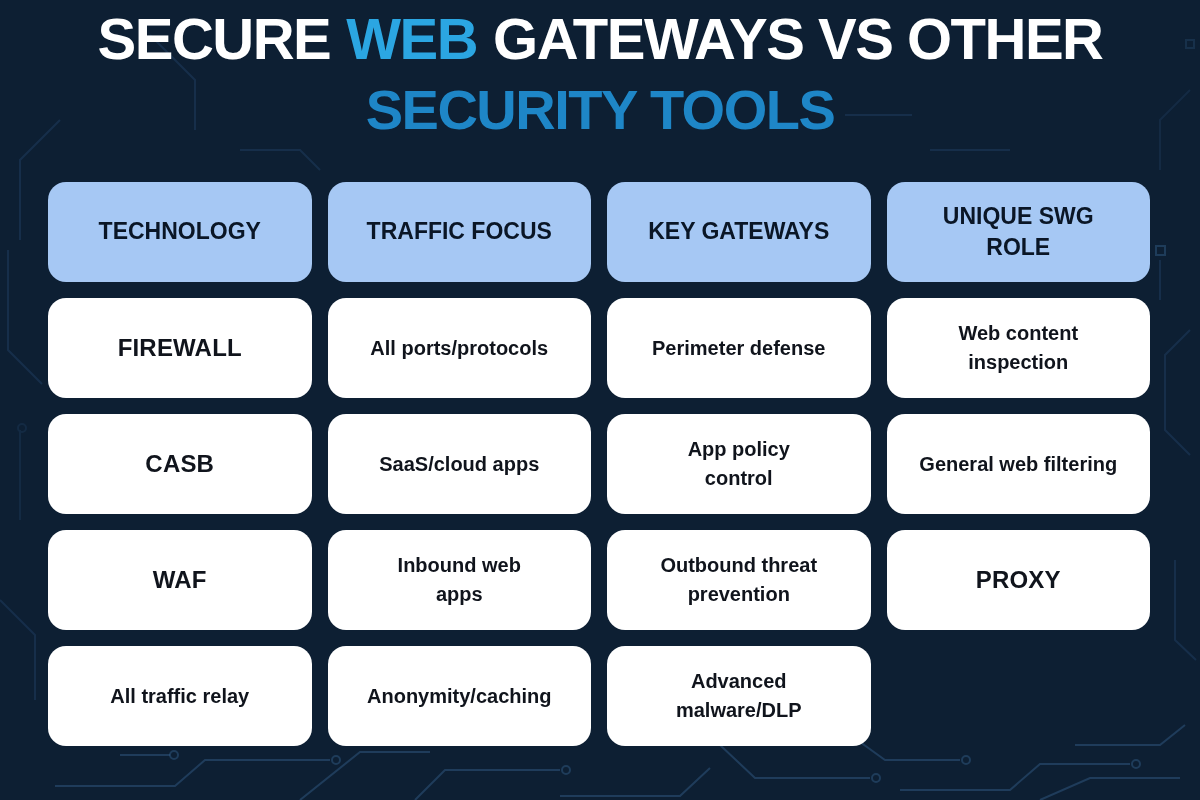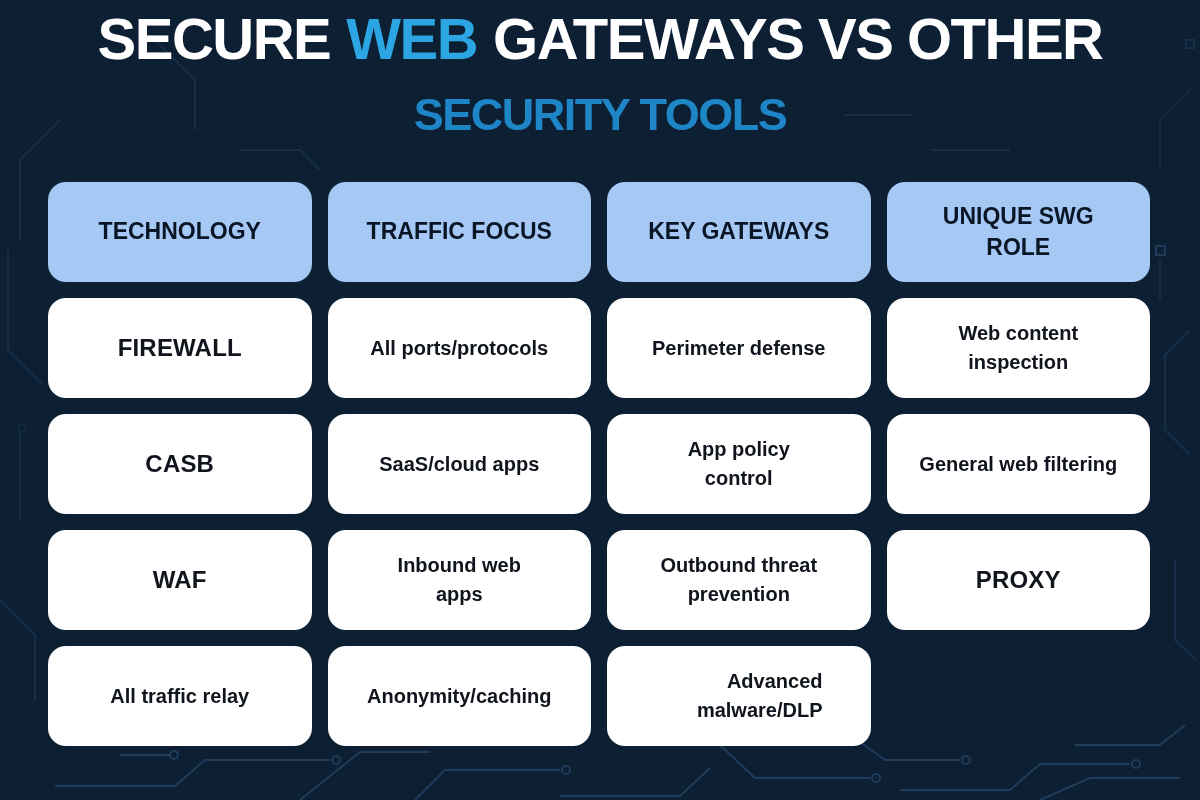--- a/index.html
+++ b/index.html
@@ -26,22 +26,22 @@
     text-align: center;
     font-weight: bold;
     letter-spacing: -1.5px;
     line-height: 1.0;
   }
   .t-line1 {
     display: flex; justify-content: center; gap: 16px;
     font-size: 58px;
   }
   .t-line2 {
-    margin-top: 24px;
-    font-size: 45px;
+    margin-top: 14px;
+    font-size: 56px;
   }
   .t-white { color: #ffffff; }
   .t-blue-bright { color: #2ba6e2; }
   .t-blue { color: #1e86c7; }
 
   
   .grid {
     position: absolute;
     left: 48px; top: 182px;
     width: 1102px;
@@ -69,21 +69,21 @@
     line-height: 1.35;
   }
   .white {
     background: #ffffff;
     color: #10141c;
     font-weight: bold;
   }
   .tech { font-size: 24px; letter-spacing: 0.2px; padding-left: 28px; }
   .val  { font-size: 20px; }
   .pad-xl { padding: 16px 58px; }
-  .pad-lg { padding: 0 48px; text-align: right; }
+  .pad-lg { padding: 0 62px; }
   .pad-md { padding: 0 44px; }
 </style>
 </head>
 <body>
 
 <div class="canvas">
 
   <svg class="circuit" viewBox="0 0 1200 800" fill="none" xmlns="http://www.w3.org/2000/svg">
     <g stroke="#2c5380" stroke-width="2" opacity="0.30">
       <path d="M 150 35 L 195 80 L 195 130"></path>

